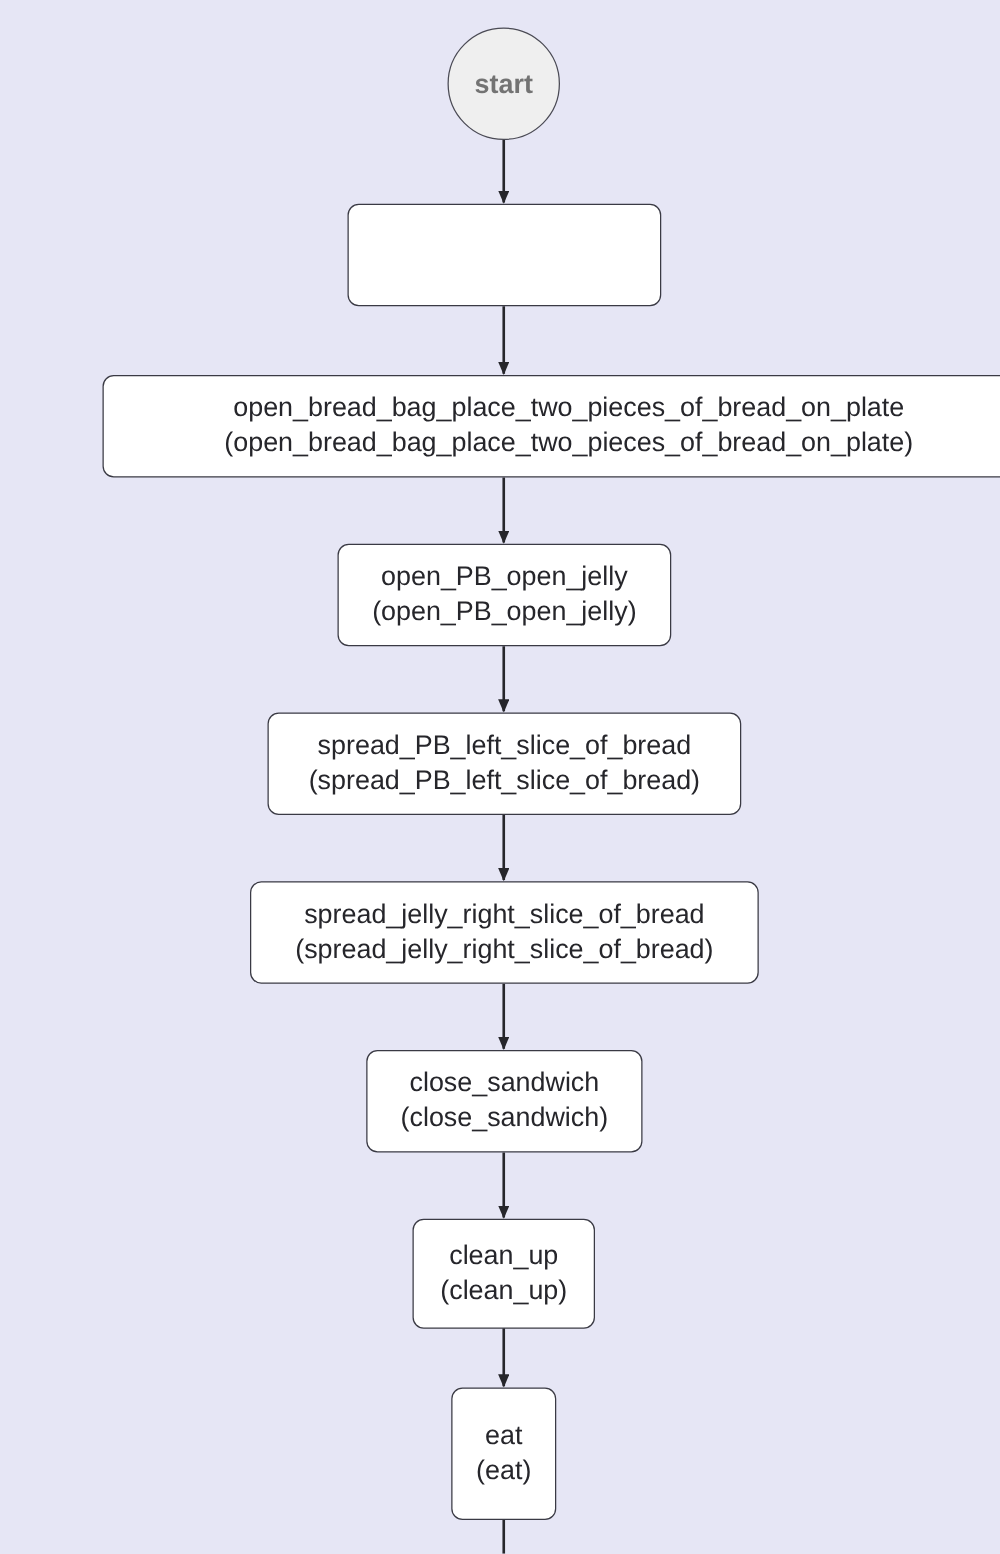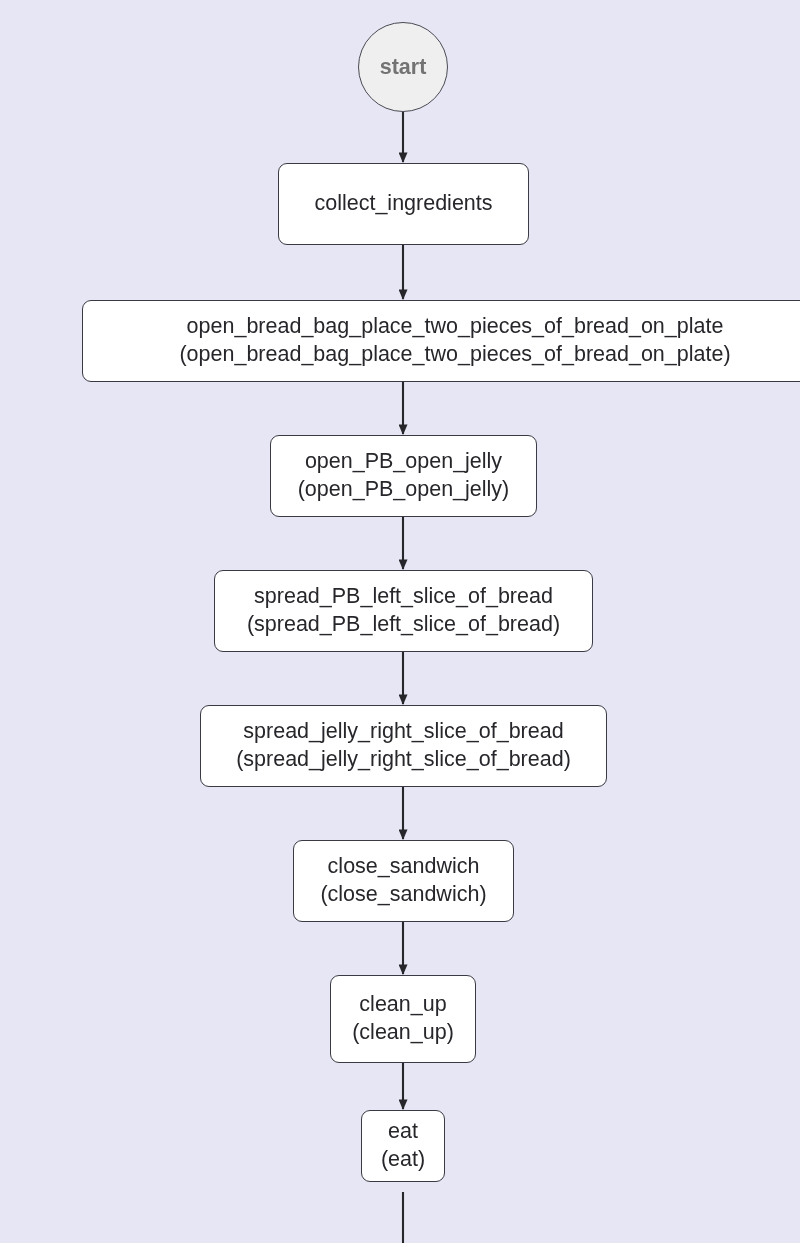--- a/index.html
+++ b/index.html
@@ -81,21 +81,20 @@
       <line x1="403" y1="1057" x2="403" y2="1109" marker-end="url(#arrow)"></line>
       <line x1="403" y1="1192" x2="403" y2="1243"></line>
     </g>
   </svg>
 
   <div class="node-start" style="left:358px; top:22px; width:90px; height:90px;">
     <span class="line">start</span>
   </div>
 
   <div class="node" style="left:278px; top:163px; width:251px; height:82px;">
-    <span class="line">collect_ingredients</span>
   </div>
 
   <div class="node" style="left:82px; top:300px; width:746px; height:82px;">
     <span class="line">open_bread_bag_place_two_pieces_of_bread_on_plate</span>
     <span class="line">(open_bread_bag_place_two_pieces_of_bread_on_plate)</span>
   </div>
 
   <div class="node" style="left:270px; top:435px; width:267px; height:82px;">
     <span class="line">open_PB_open_jelly</span>
     <span class="line">(open_PB_open_jelly)</span>
@@ -114,18 +113,18 @@
   <div class="node" style="left:293px; top:840px; width:221px; height:82px;text-align:right;">
     <span class="line">close_sandwich</span>
     <span class="line">(close_sandwich)</span>
   </div>
 
   <div class="node" style="left:330px; top:975px; width:146px; height:88px;">
     <span class="line">clean_up</span>
     <span class="line">(clean_up)</span>
   </div>
 
-  <div class="node" style="left:361px; top:1110px; width:84px; height:72px;">
+  <div class="node" style="left:361px; top:1110px; width:84px; height:106px;">
     <span class="line">eat</span>
     <span class="line">(eat)</span>
   </div>
 
 </div>
 
 </body></html>

